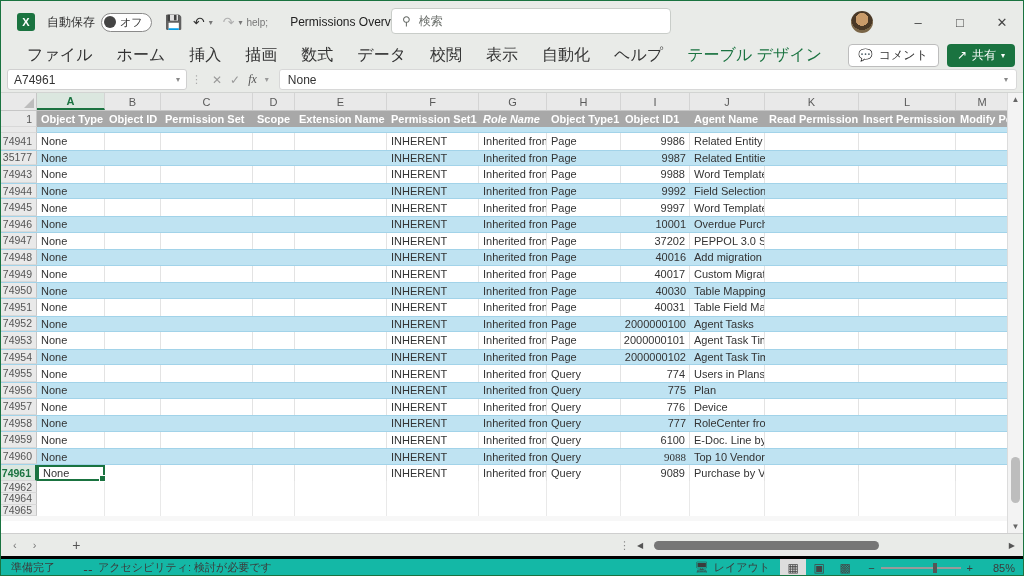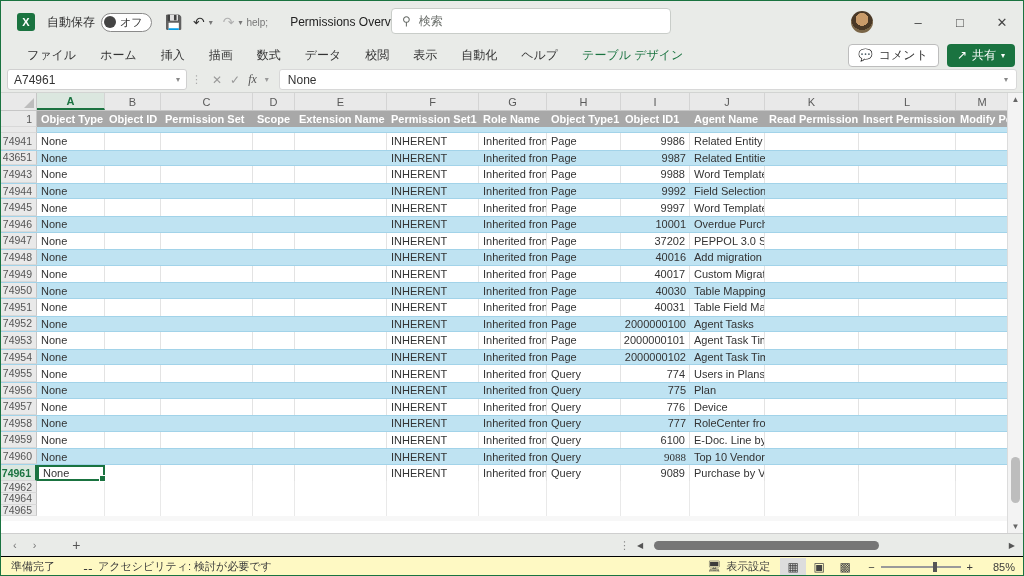--- a/index.html
+++ b/index.html
@@ -27,21 +27,21 @@
   .doc-title { margin-left:22px; font-size:12px; color:#222; display:flex; align-items:center; gap:8px; }
   .searchbox { position:absolute; left:390px; top:7px; width:280px; height:26px; background:#fff;
                border:1px solid #c9cdc9; border-radius:4px; display:flex; align-items:center;
                padding:0 10px; gap:8px; font-size:12px; color:#6b6f6b; }
   .tb-right { position:absolute; right:0; top:0; height:42px; display:flex; align-items:center; }
   .avatar { width:22px; height:22px; border-radius:50%; background:radial-gradient(circle at 50% 38%, #c99b6a 0 36%, #4a3826 37% 60%, #7a6547 61%); margin-right:24px; }
   .winbtn { width:42px; height:42px; display:flex; align-items:center; justify-content:center;
             font-size:13px; color:#444; }
   
   .ribbontabs { height:24px; display:flex; align-items:center; padding-left:14px; gap:0; flex-shrink:0; position:relative; }
-  .rtab { font-size:12px; color:#333; padding:2px 12px; white-space:nowrap; }
+  .rtab { font-size:16px; color:#333; padding:2px 12px; white-space:nowrap; }
   .rtab.ctx { color:#1a7340; }
   .rib-right { position:absolute; right:8px; display:flex; gap:8px; align-items:center; }
   .btn-comment { background:#fff; border:1px solid #bdbdbd; border-radius:4px; font-size:12px;
                  padding:2px 10px; display:flex; gap:5px; align-items:center; color:#333; }
   .btn-share { background:#1a7340; border-radius:4px; font-size:12px; color:#fff;
                padding:3px 10px; display:flex; gap:5px; align-items:center; }
   
   .formulabar { height:26px; display:flex; align-items:center; padding:2px 6px; gap:4px; flex-shrink:0; border-bottom:1px solid #d2d4d2; }
   .namebox { width:180px; height:21px; background:#fff; border:1px solid #d0d0d0; border-radius:3px;
              font-size:12px; color:#333; display:flex; align-items:center; padding:0 6px; justify-content:space-between; }
@@ -92,21 +92,21 @@
   .sheettab { background:#fff; height:23px; display:flex; align-items:center; padding:0 26px;
               border-bottom:2px solid #1a7340; color:#3c3c3c; font-weight:bold; font-size:12px; }
   .addsheet { padding:0 20px; color:#555; font-size:14px; }
   .hscroll-zone { position:absolute; right:8px; display:flex; align-items:center; gap:6px; }
   .dots { color:#888; font-size:11px; letter-spacing:1px; }
   .hscroll { width:378px; height:11px; display:flex; align-items:center; gap:3px; }
   .harrow { font-size:8px; color:#555; }
   .htrack { flex:1; height:9px; position:relative; }
   .hthumb { position:absolute; left:8px; top:0; width:225px; height:9px; background:#767676; border-radius:5px; }
   
-  .statusbar { height:20px; background:#fef9c3; border-top:1px solid #000000; display:flex;
+  .statusbar { height:20px; background:#14b8a6; border-top:3px solid #000000; display:flex;
                align-items:center; font-size:11px; color:#3b3b3b; flex-shrink:0; position:relative; }
   .statusbar .ready { padding-left:10px; }
   .acc { display:flex; align-items:center; gap:5px; margin-left:28px; }
   .acc-ic { font-size:11px; }
   .sb-right { position:absolute; right:8px; display:flex; align-items:center; gap:10px; }
   .viewset { display:flex; align-items:center; gap:5px; }
   .viewbtns { display:flex; }
   .vbtn { width:26px; height:18px; display:flex; align-items:center; justify-content:center; font-size:12px; color:#444; }
   .vbtn.active { background:#dddddd; }
   .zoomctl { display:flex; align-items:center; gap:6px; }
@@ -214,21 +214,21 @@
         <div class="colhead" style="width: 53px;">M</div>
       </div>
       <div class="gridrow row-head1">
         <div class="gut">1</div>
         <div class="cell" style="width: 68px;">Object Type</div>
         <div class="cell" style="width: 56px;">Object ID</div>
         <div class="cell" style="width: 92px;">Permission Set</div>
         <div class="cell" style="width: 42px;">Scope</div>
         <div class="cell" style="width: 92px;">Extension Name</div>
         <div class="cell" style="width: 92px;">Permission Set1</div>
-        <div class="cell" style="width: 68px;">Role Name</div>
+        <div class="cell" style="width: 68px; font-style: italic;">Role Name</div>
         <div class="cell" style="width: 74px;">Object Type1</div>
         <div class="cell" style="width: 69px;">Object ID1</div>
         <div class="cell" style="width: 75px;">Agent Name</div>
         <div class="cell" style="width: 94px;">Read Permission</div>
         <div class="cell" style="width: 97px;">Insert Permission</div>
         <div class="cell" style="width: 53px;">Modify Permission</div>
       </div>
       <div class="gridrow row-sliver">
         <div class="gut" style="height: 6px;"></div>
       </div>
@@ -242,21 +242,21 @@
         <div class="cell" style="width: 92px;">INHERENT</div>
         <div class="cell" style="width: 68px;">Inherited from</div>
         <div class="cell" style="width: 74px;">Page</div>
         <div class="cell num" style="width: 69px;">9986</div>
         <div class="cell" style="width: 75px;">Related Entity</div>
         <div class="cell" style="width: 94px;"></div>
         <div class="cell" style="width: 97px;"></div>
         <div class="cell" style="width: 53px;"></div>
       </div>
       <div class="gridrow drow blue">
-        <div class="gut">43651</div>
+        <div class="gut">35177</div>
         <div class="cell" style="width: 68px;">None</div>
         <div class="cell" style="width: 56px;"></div>
         <div class="cell" style="width: 92px;"></div>
         <div class="cell" style="width: 42px;"></div>
         <div class="cell" style="width: 92px;"></div>
         <div class="cell" style="width: 92px;">INHERENT</div>
         <div class="cell" style="width: 68px;">Inherited from</div>
         <div class="cell" style="width: 74px;">Page</div>
         <div class="cell num" style="width: 69px; text-align: center;">9987</div>
         <div class="cell" style="width: 75px;">Related Entities</div>
@@ -645,21 +645,21 @@
 
 <div class="statusbar">
   <span class="ready">準備完了</span>
   <span class="acc">
     <span class="acc-ic">⚋</span>
     <span>アクセシビリティ: 検討が必要です</span>
   </span>
   <div class="sb-right">
     <span class="viewset">
       <span>🖥</span>
-      <span>表示設定</span>
+      <span>レイアウト</span>
     </span>
     <span class="viewbtns">
       <span class="vbtn active">▦</span>
       <span class="vbtn">▣</span>
       <span class="vbtn">▩</span>
     </span>
     <span class="zoomctl">
       <span>−</span>
       <span class="ztrack">
           <span class="zthumb"></span>

